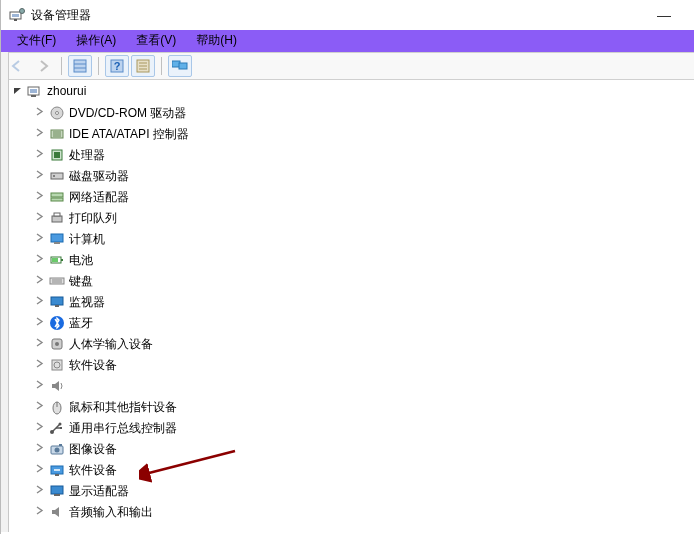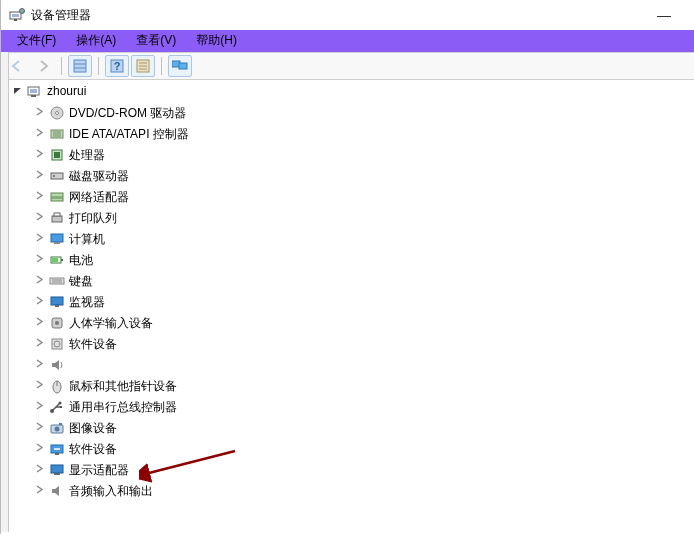--- a/index.html
+++ b/index.html
@@ -353,20 +353,34 @@
         <span class="node-label">监视器</span>
       </div>
       <div class="tree-row indent-1">
         <span class="chev">
           <svg width="9" height="9" viewBox="0 0 9 9">
             <path d="M2 1 L7 4.5 L2 8" fill="none" stroke="#888" stroke-width="1.4"></path>
           </svg>
         </span>
         <span class="node-icon">
           <svg width="16" height="16" viewBox="0 0 16 16">
+            <circle cx="8" cy="8" r="7" fill="#1a6ae0"></circle>
+            <path d="M6 4 L10 11 L8 13 L8 3 L10 5 L6 12" fill="none" stroke="#fff" stroke-width="1.3"></path>
+          </svg>
+        </span>
+        <span class="node-label">蓝牙</span>
+      </div>
+      <div class="tree-row indent-1">
+        <span class="chev">
+          <svg width="9" height="9" viewBox="0 0 9 9">
+            <path d="M2 1 L7 4.5 L2 8" fill="none" stroke="#888" stroke-width="1.4"></path>
+          </svg>
+        </span>
+        <span class="node-icon">
+          <svg width="16" height="16" viewBox="0 0 16 16">
             <rect x="3" y="3" width="10" height="10" rx="2" fill="#d0d0d0" stroke="#777"></rect>
             <circle cx="8" cy="8" r="2" fill="#777"></circle>
           </svg>
         </span>
         <span class="node-label">人体学输入设备</span>
       </div>
       <div class="tree-row indent-1">
         <span class="chev">
           <svg width="9" height="9" viewBox="0 0 9 9">
             <path d="M2 1 L7 4.5 L2 8" fill="none" stroke="#888" stroke-width="1.4"></path>

